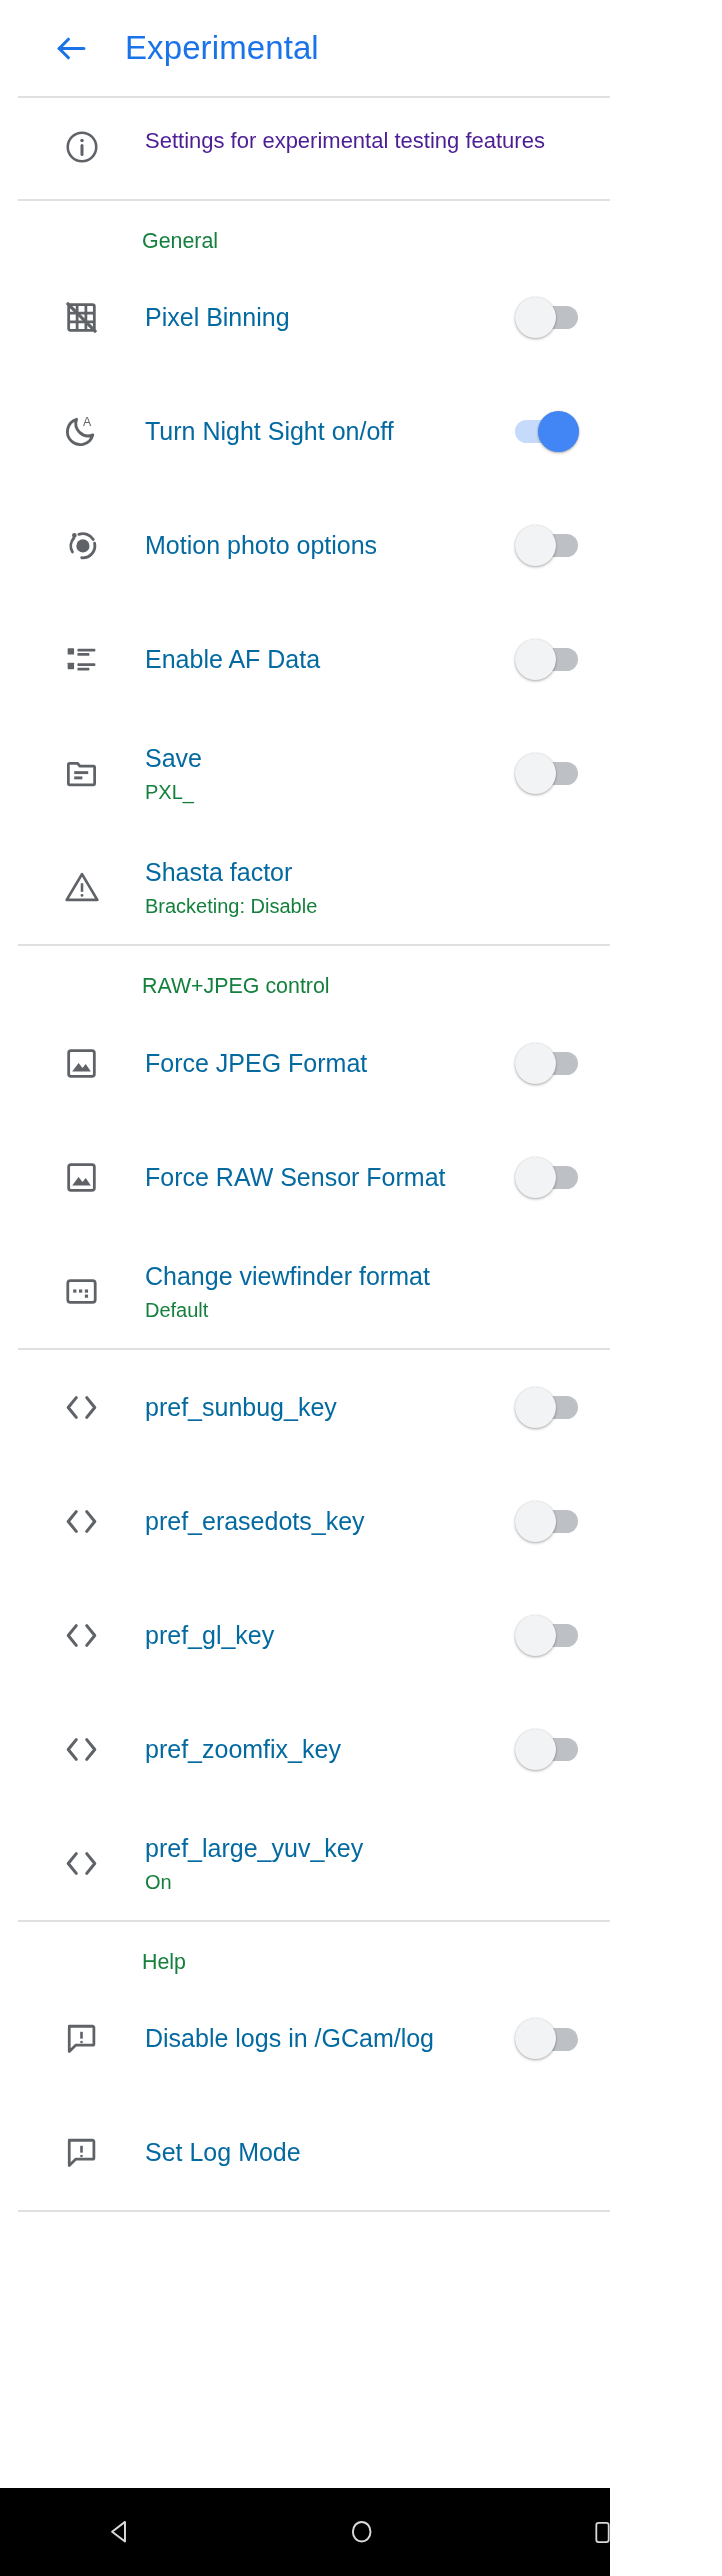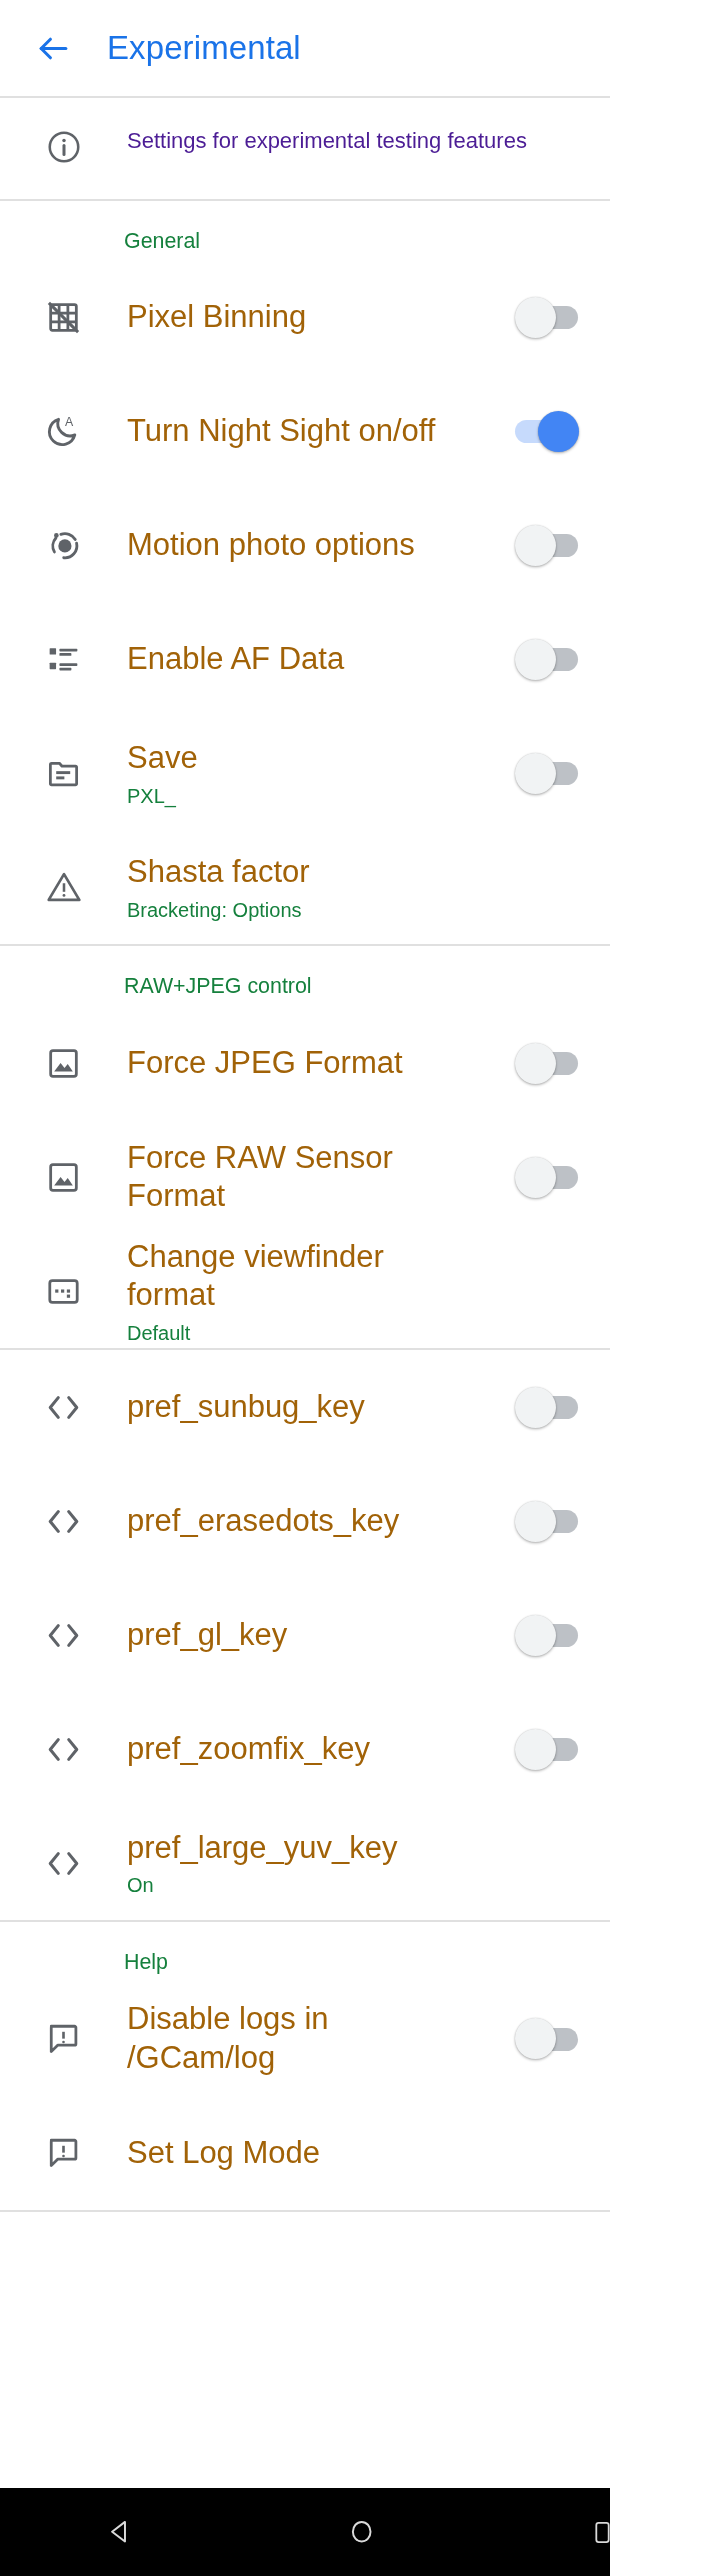--- a/index.html
+++ b/index.html
@@ -9,20 +9,21 @@
     background: #ffffff;
     font-family: "Liberation Sans", sans-serif;
     -webkit-font-smoothing: antialiased;
   }
   .screen {
     position: relative;
     width: 610px;
     height: 2576px;
     background: #ffffff;
     overflow: hidden;
+    padding-left: 18px;
   }
 
   
   .appbar {
     height: 96px;
     display: flex;
     align-items: center;
     padding-left: 27px;
     background: #ffffff;
   }
@@ -97,22 +98,22 @@
   }
   .row-icon svg { display: block; }
   .row-body {
     flex: 1 1 auto;
     display: flex;
     flex-direction: column;
     justify-content: center;
     padding-right: 13.4px;
   }
   .row-title {
-    font-size: 31px;
-    color: #a16207;
+    font-size: 25px;
+    color: #0369a1;
     line-height: 1.24;
   }
   .row-sub {
     font-size: 20px;
     color: #15803d;
     margin-top: 6px;
     line-height: 1.2;
   }
   .row-control {
     width: 127px;
@@ -329,21 +330,21 @@
             <span>
               <svg width="36" height="36" viewBox="0 0 24 24" fill="none" stroke="#5f6368" stroke-width="1.8" stroke-linejoin="round">
       <path d="M12 3.4 1.8 20.6h20.4z"></path>
       <line x1="12" y1="9.5" x2="12" y2="15.2" stroke-width="1.7"></line>
       <circle cx="12" cy="17.6" r="0.95" fill="#5f6368" stroke="none"></circle>
     </svg>
             </span>
           </div>
           <div class="row-body">
             <div class="row-title">Shasta factor</div>
-            <div class="row-sub">Bracketing: Options</div>
+            <div class="row-sub">Bracketing: Disable</div>
           </div>
           <div class="row-control"></div>
         </div>
       </div>
       <div class="hr"></div>
       <div class="section">
         <div class="section-title">RAW+JPEG control</div>
         <div class="row">
           <div class="row-icon">
             <span>

